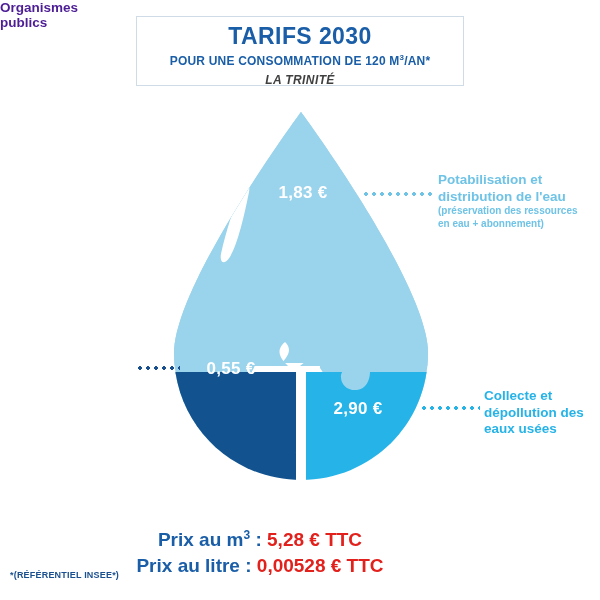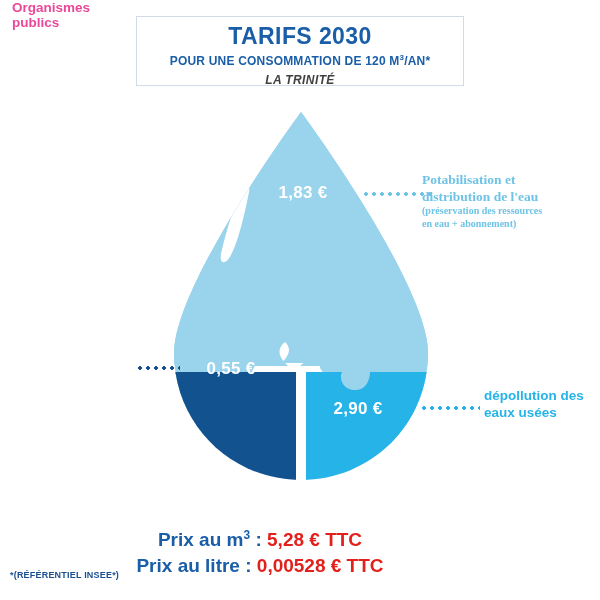--- a/index.html
+++ b/index.html
@@ -85,39 +85,37 @@
   }
   .callout-note {
     font-size: 10px;
     line-height: 12.5px;
     font-weight: 600;
   }
   .c-light { color: #6fc3e6; }
   .c-mid   { color: #26b3e8; }
 
   #callout-potabilisation {
-    left: 422px;
+    left: 438px;
     top: 172px;
     width: 160px;
-    font-family: Liberation Serif, serif;
   }
   #callout-collecte {
     left: 484px;
     top: 388px;
     width: 116px;
   }
   #callout-organismes {
     left: 6px;
     top: 359px;
     width: 128px;
     font-size: 13.5px;
     font-weight: 600;
-    color: #ec4899;
+    color: #4c1d95;
     text-align: left;
-    padding-left: 12px;
   }
 
   
   .dots {
     position: absolute;
     height: 4px;
     background-image: radial-gradient(circle, currentColor 1.6px, transparent 1.8px);
     background-size: 8px 4px;
     background-repeat: repeat-x;
   }
@@ -244,20 +242,21 @@
 <div class="dots" id="dots-organismes"></div>
 
 <div class="callout" id="callout-potabilisation">
   <div class="callout-title c-light">Potabilisation et</div>
   <div class="callout-title c-light">distribution de l'eau</div>
   <div class="callout-note c-light">(préservation des ressources</div>
   <div class="callout-note c-light">en eau + abonnement)</div>
 </div>
 
 <div class="callout" id="callout-collecte">
+  <div class="callout-title c-mid">Collecte et</div>
   <div class="callout-title c-mid">dépollution des</div>
   <div class="callout-title c-mid">eaux usées</div>
 </div>
 
 <div id="callout-organismes">Organismes publics</div>
 
 <div id="prices">
   <div class="price-line"><span>Prix au m</span><sup>3</sup><span> : </span><span class="amount">5,28 € TTC</span></div>
   <div class="price-line"><span>Prix au litre : </span><span class="amount">0,00528 € TTC</span></div>
 </div>

